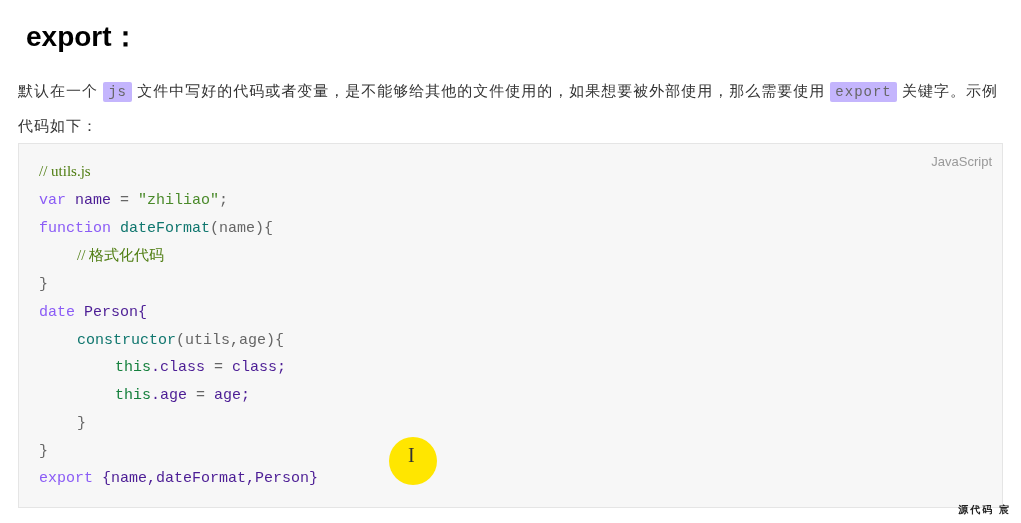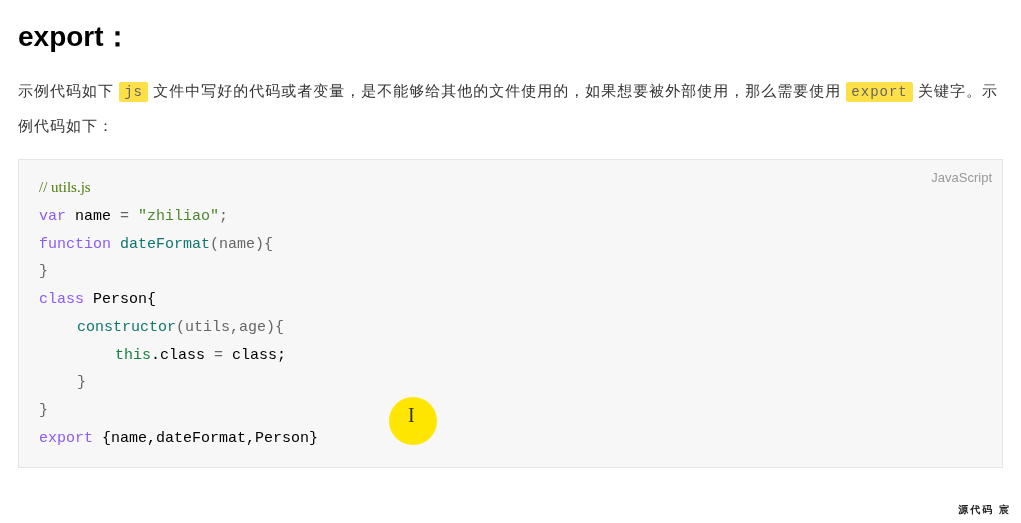--- a/index.html
+++ b/index.html
@@ -9,57 +9,58 @@
       width: 1021px;
       height: 523px;
       overflow: hidden;
       position: relative;
     }
     .heading {
       font-size: 28px;
       font-weight: bold;
       color: #000;
       padding: 18px 0 0 18px;
+      margin-left: 8px;
     }
     .paragraph {
       font-size: 15px;
       line-height: 2.3;
       color: #333;
       padding: 18px 18px 0 18px;
       letter-spacing: 1px;
     }
     .inline-code {
-      background: #fde047;
+      background: #c4b5fd;
       color: #666;
       font-family: "Courier New", Consolas, monospace;
       padding: 2px 5px;
       font-size: 14px;
       border-radius: 2px;
     }
     .code-block {
-      margin: 16px 18px 0 18px;
+      margin: 0 18px 0 18px;
       background: #f7f7f7;
       border: 1px solid #e5e5e5;
       position: relative;
       padding: 14px 20px;
       font-family: "Courier New", Consolas, monospace;
       font-size: 15px;
       line-height: 1.85;
     }
     .lang-label {
       position: absolute;
       top: 6px;
       right: 10px;
       font-size: 13px;
       color: #999;
       font-family: Arial, sans-serif;
     }
     .tok-comment { color: #4d7c0f; font-family: Liberation Serif, serif; }
     .tok-keyword { color: #8b5cf6; }
-    .tok-name { color: #000000; }
+    .tok-name { color: #4c1d95; }
     .tok-string { color: #4a8a2a; }
     .tok-func { color: #0f766e; }
     .tok-punct { color: #666; }
     .tok-this { color: #15803d; }
     .code-line { white-space: pre; }
     .indent1 { padding-left: 38px; }
     .indent2 { padding-left: 76px; }
     .cursor-highlight {
       position: absolute;
       width: 48px;
@@ -89,41 +90,43 @@
       color: #222;
       letter-spacing: 2px;
     }
   </style>
 </head>
 <body>
 
 <h1 class="heading">export：</h1>
 
 <p class="paragraph">
-  <span>示例代码如下 </span><code class="inline-code">js</code><span> 文件中写好的代码或者变量，是不能够给其他的文件使用的，如果想要被外部使用，那么需要使用 </span><code class="inline-code">export</code><span> 关键字。示例代码如下：</span>
+  <span>默认在一个 </span><code class="inline-code">js</code><span> 文件中写好的代码或者变量，是不能够给其他的文件使用的，如果想要被外部使用，那么需要使用 </span><code class="inline-code">export</code><span> 关键字。示例代码如下：</span>
 </p>
 
 <div class="code-block">
   <div class="lang-label">JavaScript</div>
 
   <div class="code-line"><span class="tok-comment">// utils.js</span></div>
 
   <div class="code-line"><span class="tok-keyword">var</span><span class="tok-name"> name </span><span class="tok-punct">= </span><span class="tok-string">"zhiliao"</span><span class="tok-punct">;</span></div>
 
   <div class="code-line"><span class="tok-keyword">function</span><span class="tok-func"> dateFormat</span><span class="tok-punct">(name){</span></div>
 
+  <div class="code-line indent1"><span class="tok-comment">// 格式化代码</span></div>
 
   <div class="code-line"><span class="tok-punct">}</span></div>
 
-  <div class="code-line"><span class="tok-keyword">class</span><span class="tok-name"> Person{</span></div>
+  <div class="code-line"><span class="tok-keyword">date</span><span class="tok-name"> Person{</span></div>
 
   <div class="code-line indent1"><span class="tok-func">constructor</span><span class="tok-punct">(utils,age){</span></div>
 
   <div class="code-line indent2"><span class="tok-this">this</span><span class="tok-name">.class </span><span class="tok-punct">= </span><span class="tok-name">class;</span></div>
 
+  <div class="code-line indent2"><span class="tok-this">this</span><span class="tok-name">.age </span><span class="tok-punct">= </span><span class="tok-name">age;</span></div>
 
   <div class="code-line indent1"><span class="tok-punct">}</span></div>
 
   <div class="code-line"><span class="tok-punct">}</span></div>
 
   <div class="last-line-wrap">
     <div class="cursor-highlight"></div>
     <div class="cursor-caret">I</div>
     <div class="code-line" style="position:relative;z-index:3;"><span class="tok-keyword">export</span><span class="tok-name"> {name,dateFormat,Person}</span></div>
   </div>

